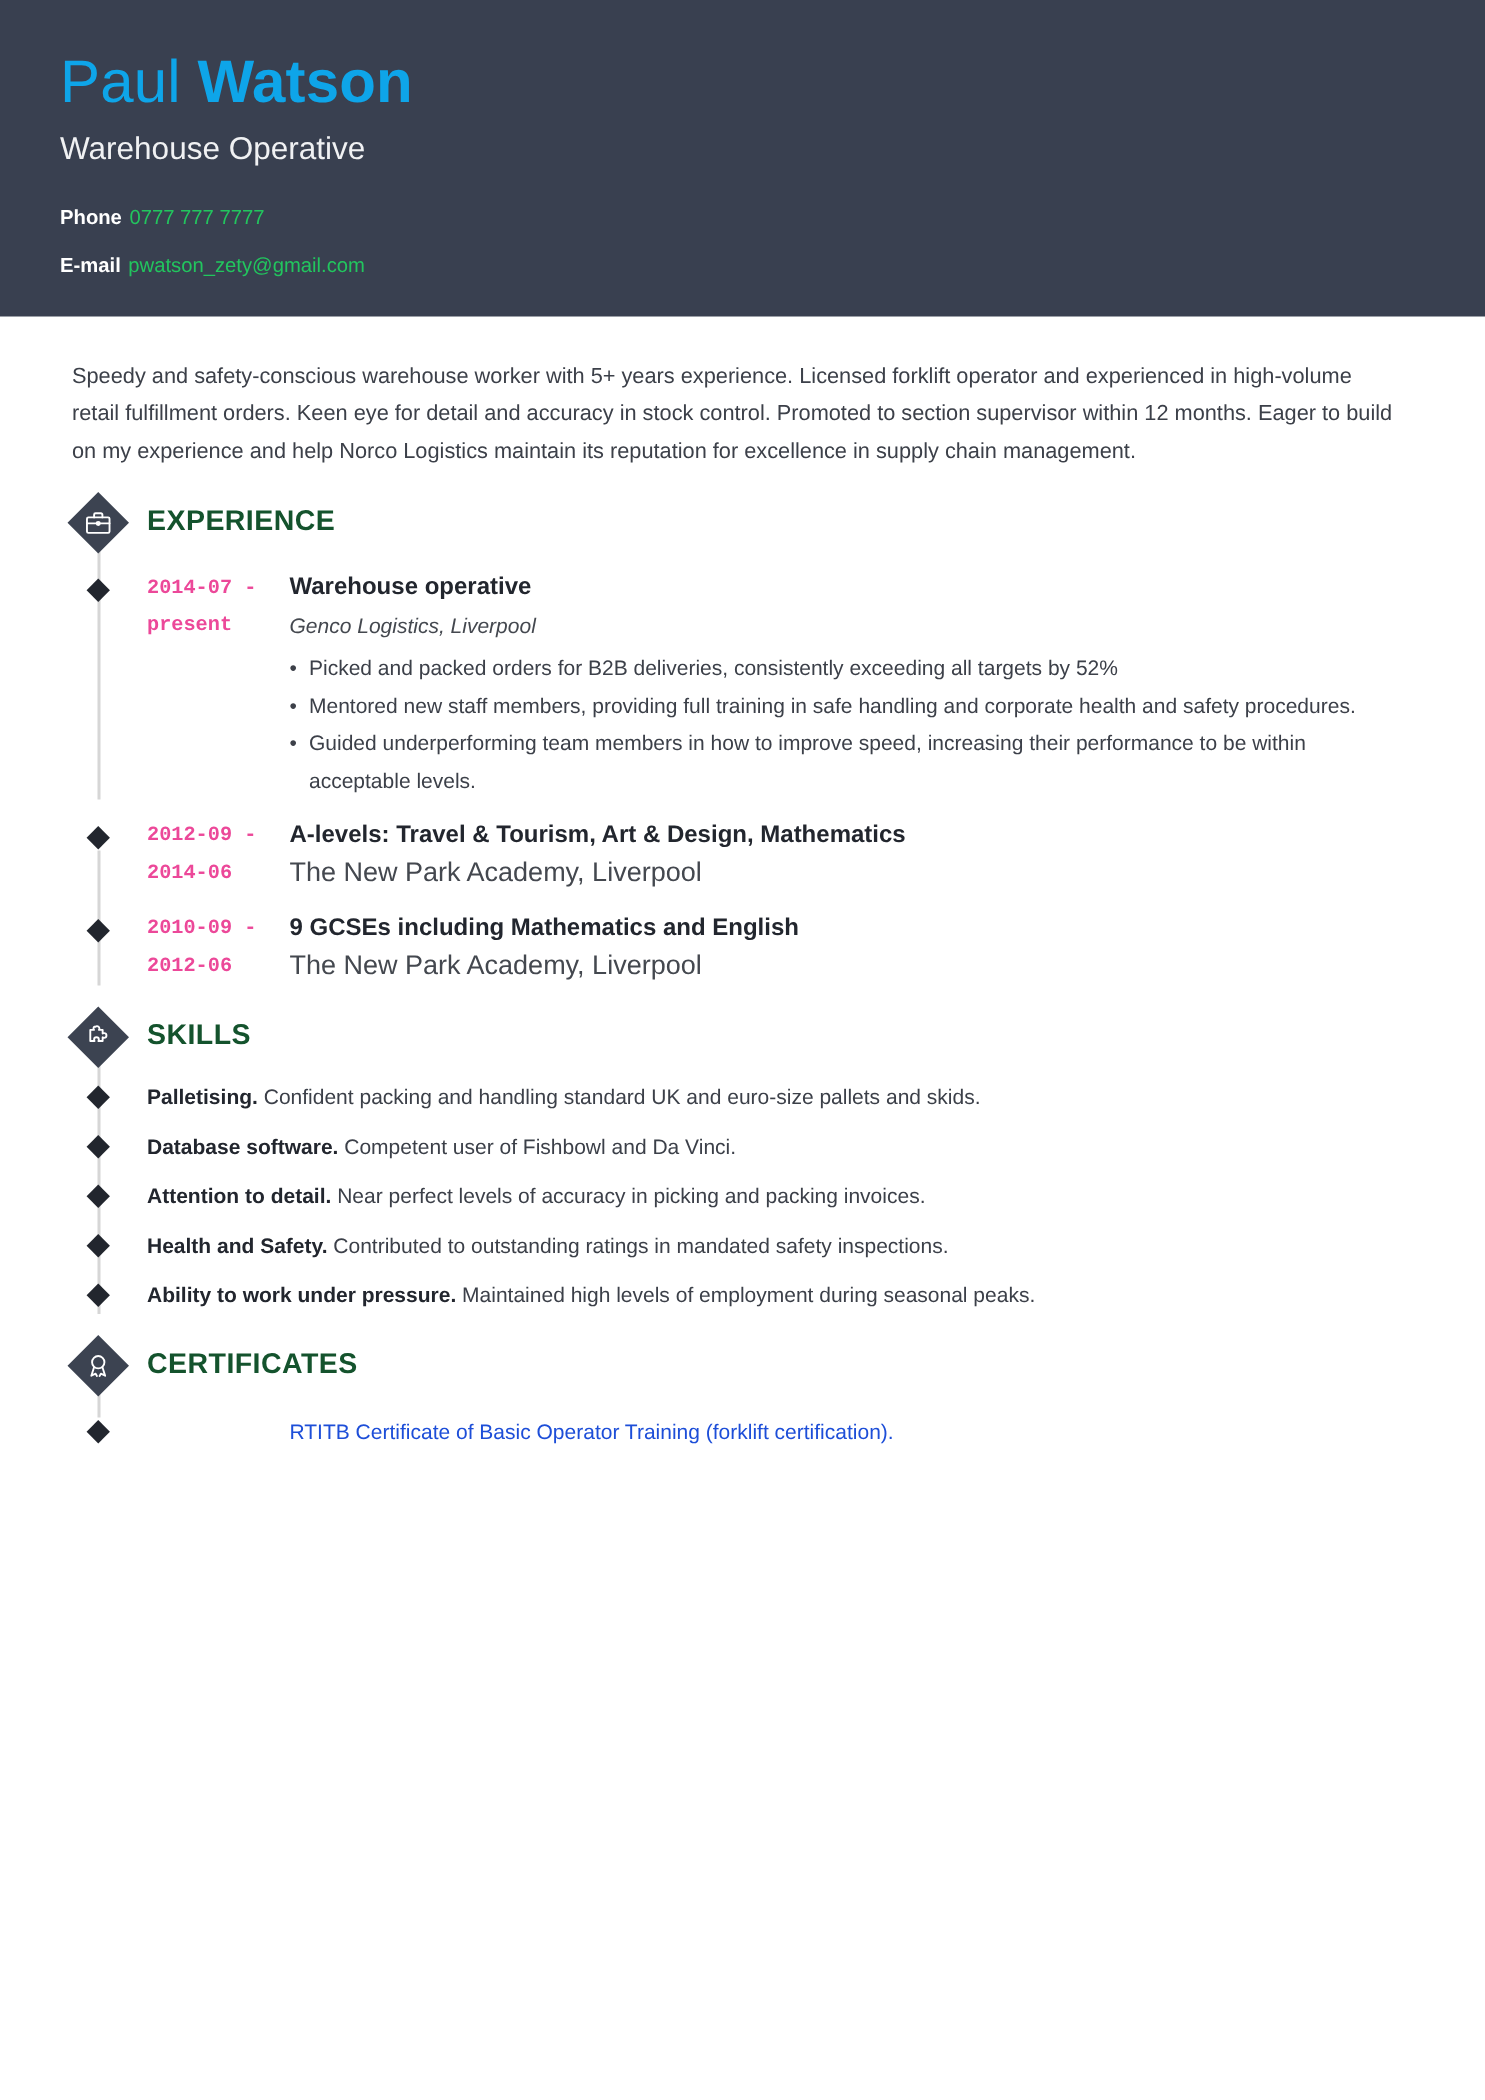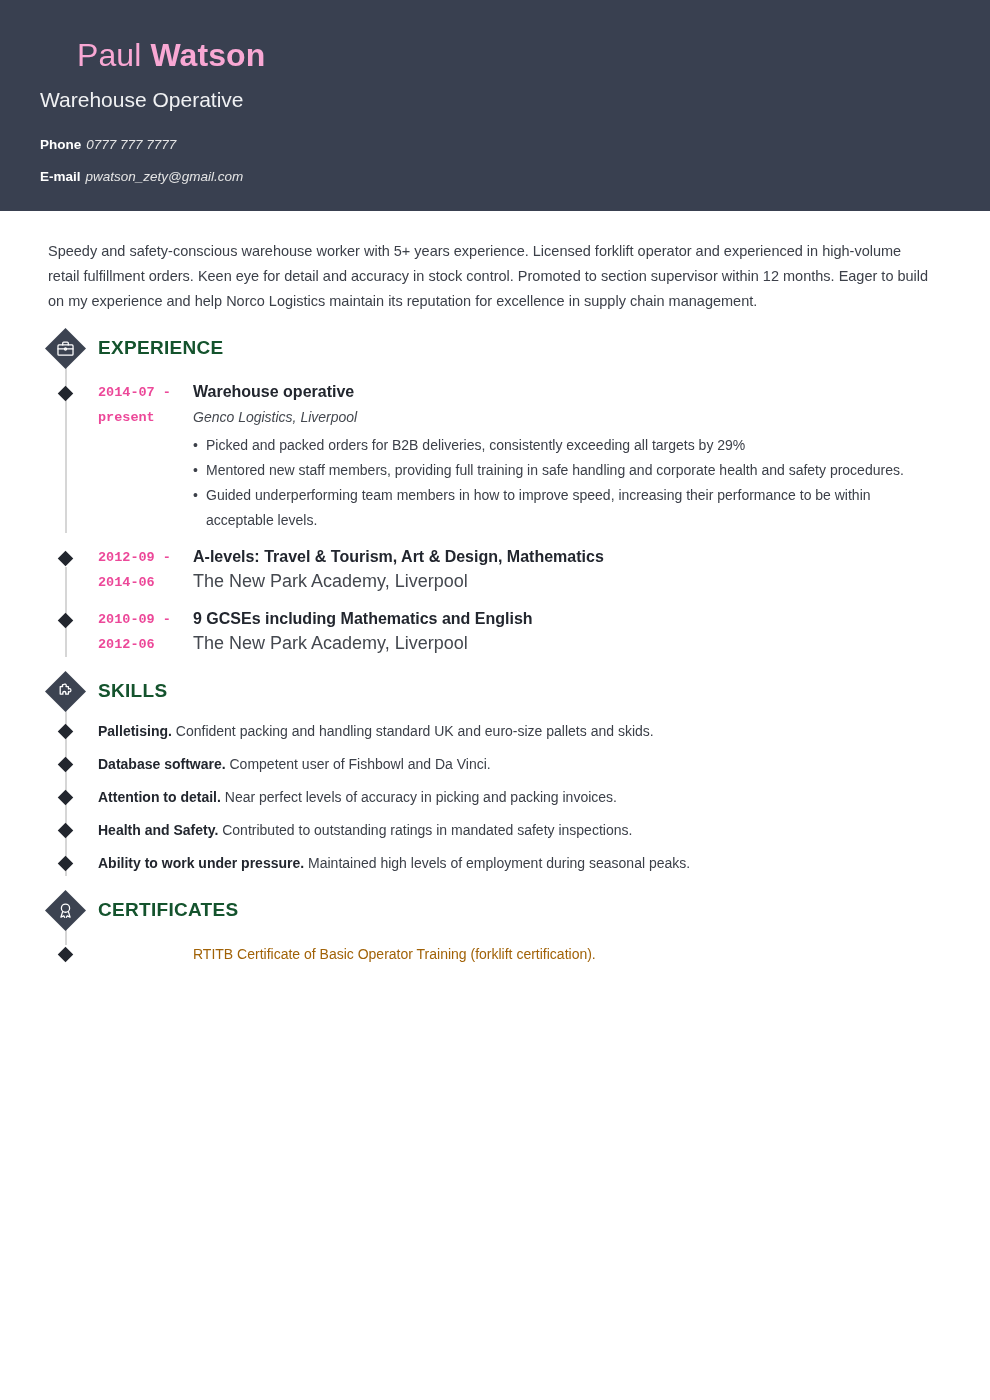--- a/index.html
+++ b/index.html
@@ -26,27 +26,26 @@
 
   
   .header {
     background: #394050;
     height: 211px;
     padding: 30px 40px 0 40px;
     color: #ffffff;
   }
 
   .name {
-    font-size: 32px;
+    font-size: 40px;
     line-height: 50px;
     font-weight: 300;
-    color: #f9a8d4;
+    color: #0ea5e9;
     letter-spacing: 0.1px;
     white-space: nowrap;
-    margin-left: 37px;
   }
   .name .last { font-weight: 700; }
 
   .job-title {
     font-size: 21px;
     line-height: 30px;
     font-weight: 400;
     color: #f0f1f3;
     margin-top: 5px;
   }
@@ -58,23 +57,22 @@
     line-height: 20px;
     margin-bottom: 12px;
     white-space: nowrap;
   }
   .contact-label {
     font-weight: 700;
     color: #ffffff;
   }
   .contact-value {
     font-weight: 400;
-    color: #e5e5e5;
+    color: #22c55e;
     margin-left: 5px;
-    font-style: italic;
   }
 
   
   .content {
     padding: 0 45px 0 45px;
   }
 
   .summary {
     font-size: 14.5px;
     line-height: 25px;
@@ -221,21 +219,21 @@
   .cert-row {
     position: relative;
     display: flex;
     padding-top: 12px;
   }
   .cert-row .bullet-diamond { top: 19px; }
   .cert-spacer { width: 95px; flex: 0 0 95px; }
   .cert-text {
     font-size: 14px;
     line-height: 25px;
-    color: #a16207;
+    color: #1d4ed8;
   }
 </style>
 </head>
 <body>
 
 <div class="page">
 
   <div class="header">
     <div class="name">
       <span>Paul</span>
@@ -273,21 +271,21 @@
         <span class="section-title">EXPERIENCE</span>
       </div>
 
       <div class="entry">
         <span class="bullet-diamond"></span>
         <div class="dates">2014-07 - present</div>
         <div class="entry-body">
           <div class="entry-title">Warehouse operative</div>
           <div class="entry-subtitle">Genco Logistics, Liverpool</div>
           <ul class="duties">
-            <li>Picked and packed orders for B2B deliveries, consistently exceeding all targets by 29%</li>
+            <li>Picked and packed orders for B2B deliveries, consistently exceeding all targets by 52%</li>
             <li>Mentored new staff members, providing full training in safe handling and corporate health and safety procedures.</li>
             <li>Guided underperforming team members in how to improve speed, increasing their performance to be within acceptable levels.</li>
           </ul>
         </div>
       </div>
     </div>
 
     <div class="section">
       <div class="rail"></div>
 

